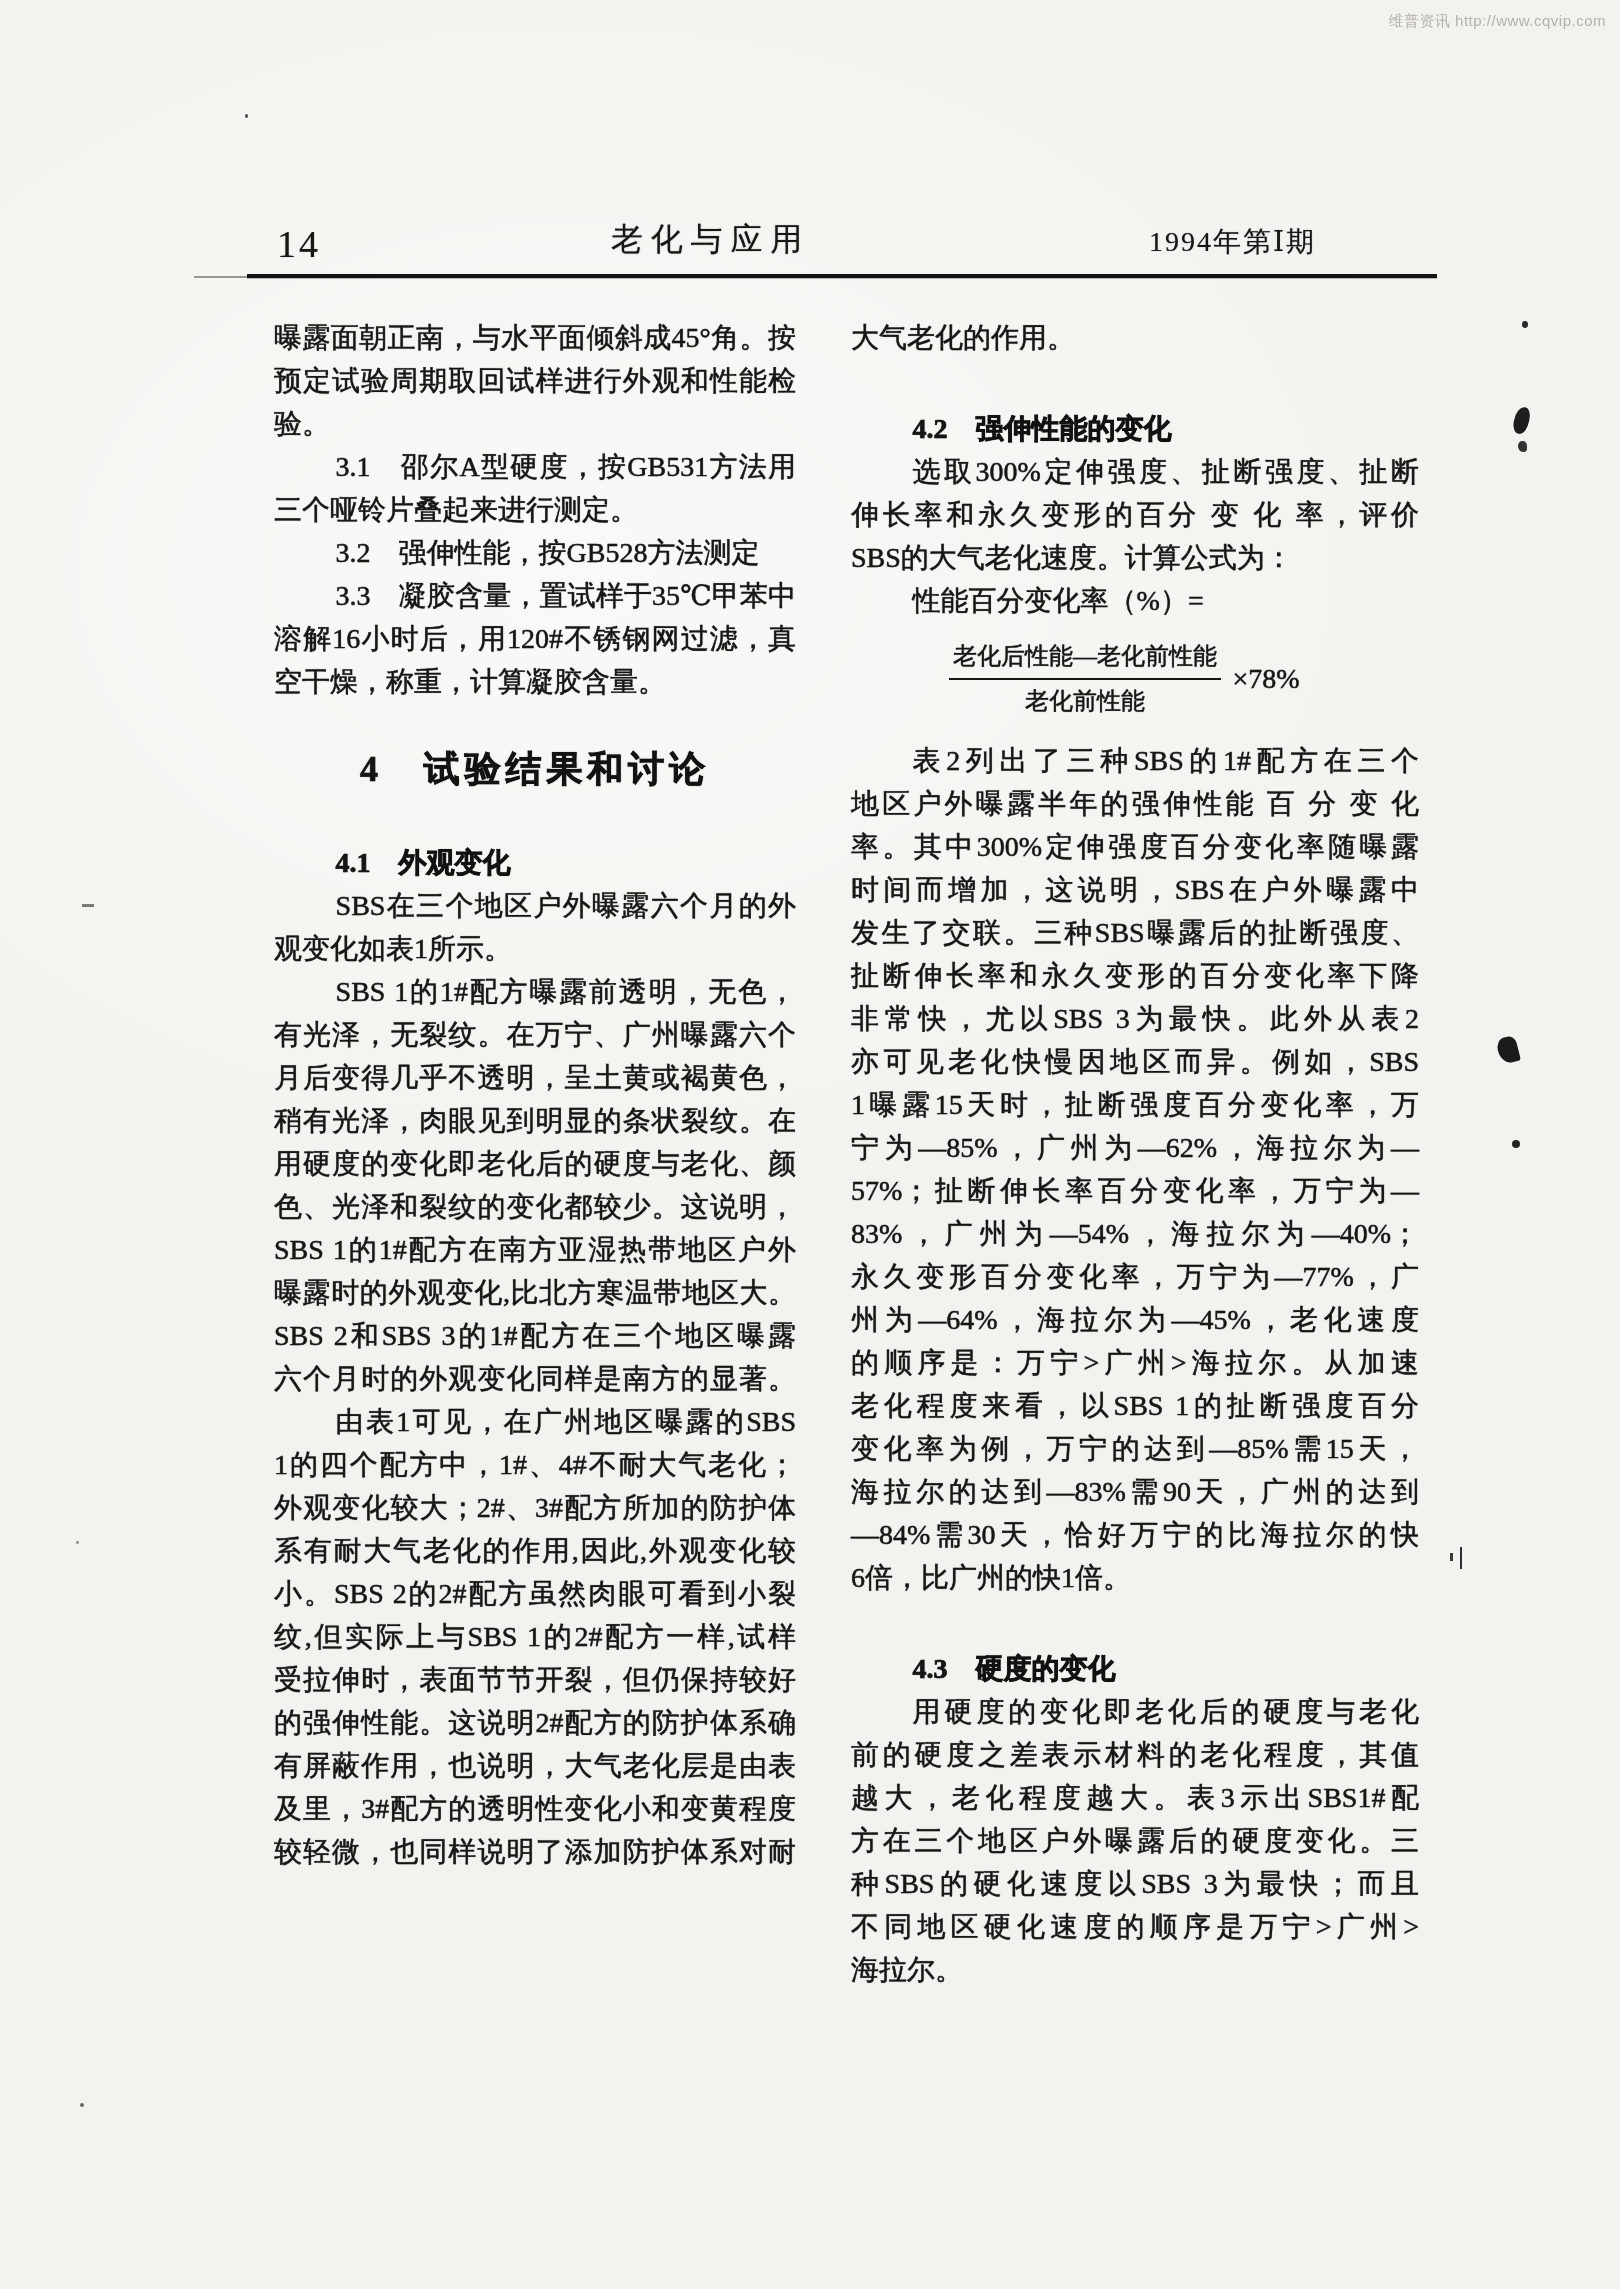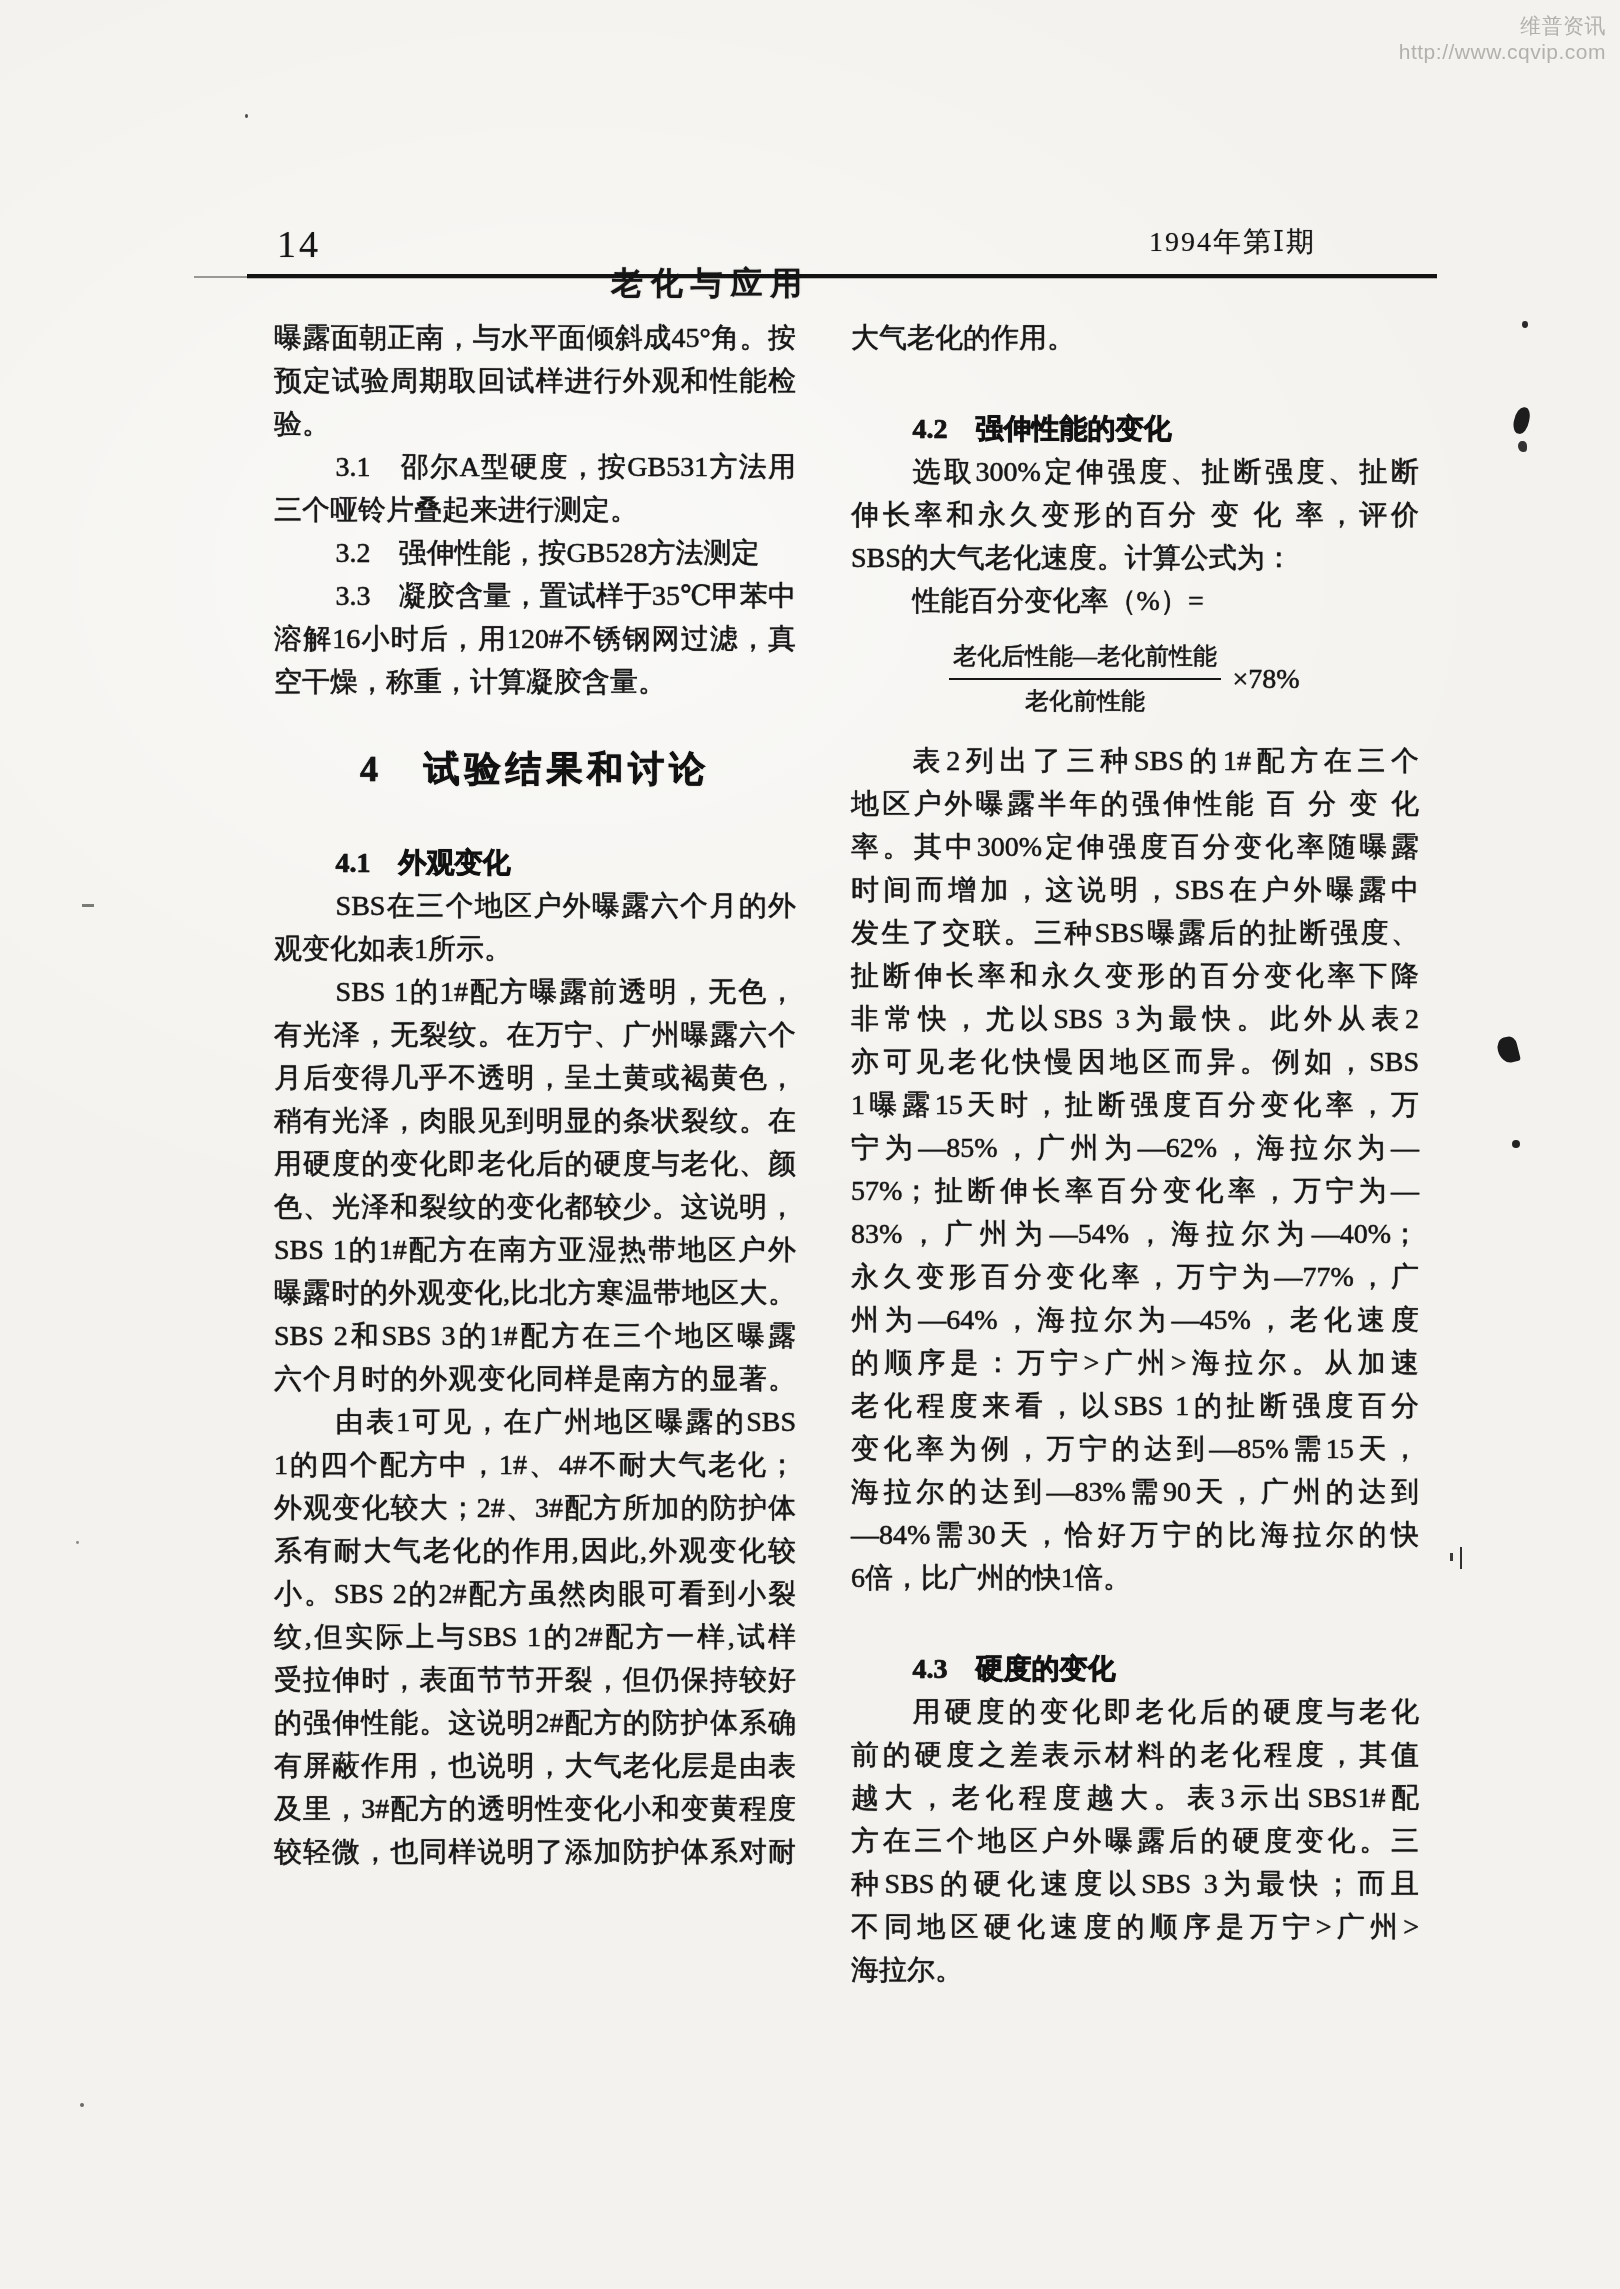--- a/index.html
+++ b/index.html
@@ -9,27 +9,27 @@
       radial-gradient(1372px 980px at 35% 25%, rgba(255,255,255,.55), rgba(255,255,255,0) 70%),
       #f3f2ee;
     font-family:"Liberation Serif","DejaVu Serif",serif;
     color:#161616;
   }
   .page{position:absolute;inset:0;}
   
   .watermark{
     position:absolute;top:11.8px;left:1341px;width:265px;
     font-family:"Liberation Sans","DejaVu Sans",sans-serif;
-    font-size:21px;color:#b3b1ac;letter-spacing:0.5px;text-align:right;
+    font-size:15px;color:#b3b1ac;letter-spacing:0.5px;text-align:right;
   }
   
   .hdr-page-no{position:absolute;top:222px;left:277px;font-size:38px;letter-spacing:2.9px;
     text-shadow:0 0 1px rgba(0,0,0,.45);}
   .hdr-title{position:absolute;top:218px;left:549px;width:323px;text-align:center;
-    font-size:32px;font-weight:700;letter-spacing:7.8px;text-shadow:0 0 1.2px rgba(0,0,0,.5);margin-top:44px;}
+    font-size:32px;font-weight:400;letter-spacing:7.8px;text-shadow:0 0 1.2px rgba(0,0,0,.5);}
   .hdr-issue{position:absolute;top:223px;left:1149px;font-size:28px;letter-spacing:2px;
     text-shadow:0 0 1px rgba(0,0,0,.45);}
   .hdr-rule{position:absolute;top:274px;left:247px;width:1190px;height:3.9px;background:#131313;
     box-shadow:0 1px 0 rgba(0,0,0,.25);}
   .hdr-rule-faint{position:absolute;top:276px;left:194px;width:57px;height:2px;background:#9a9892;}
   
   .col{position:absolute;top:316px;}
   .col-left{left:274px;width:522px;}
   .col-right{left:851px;width:568px;}
   .ln{

